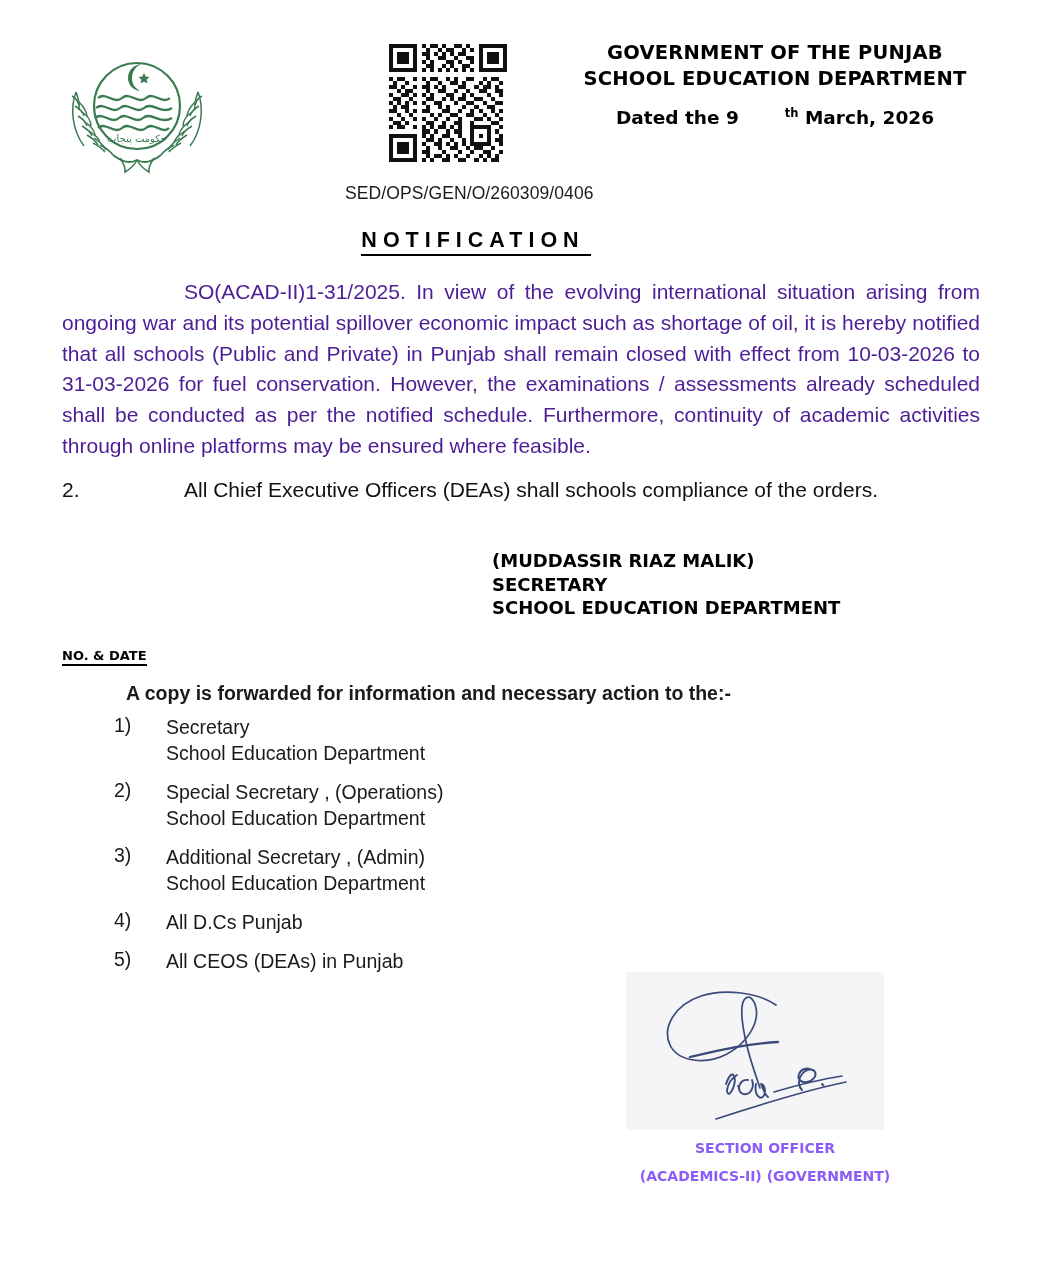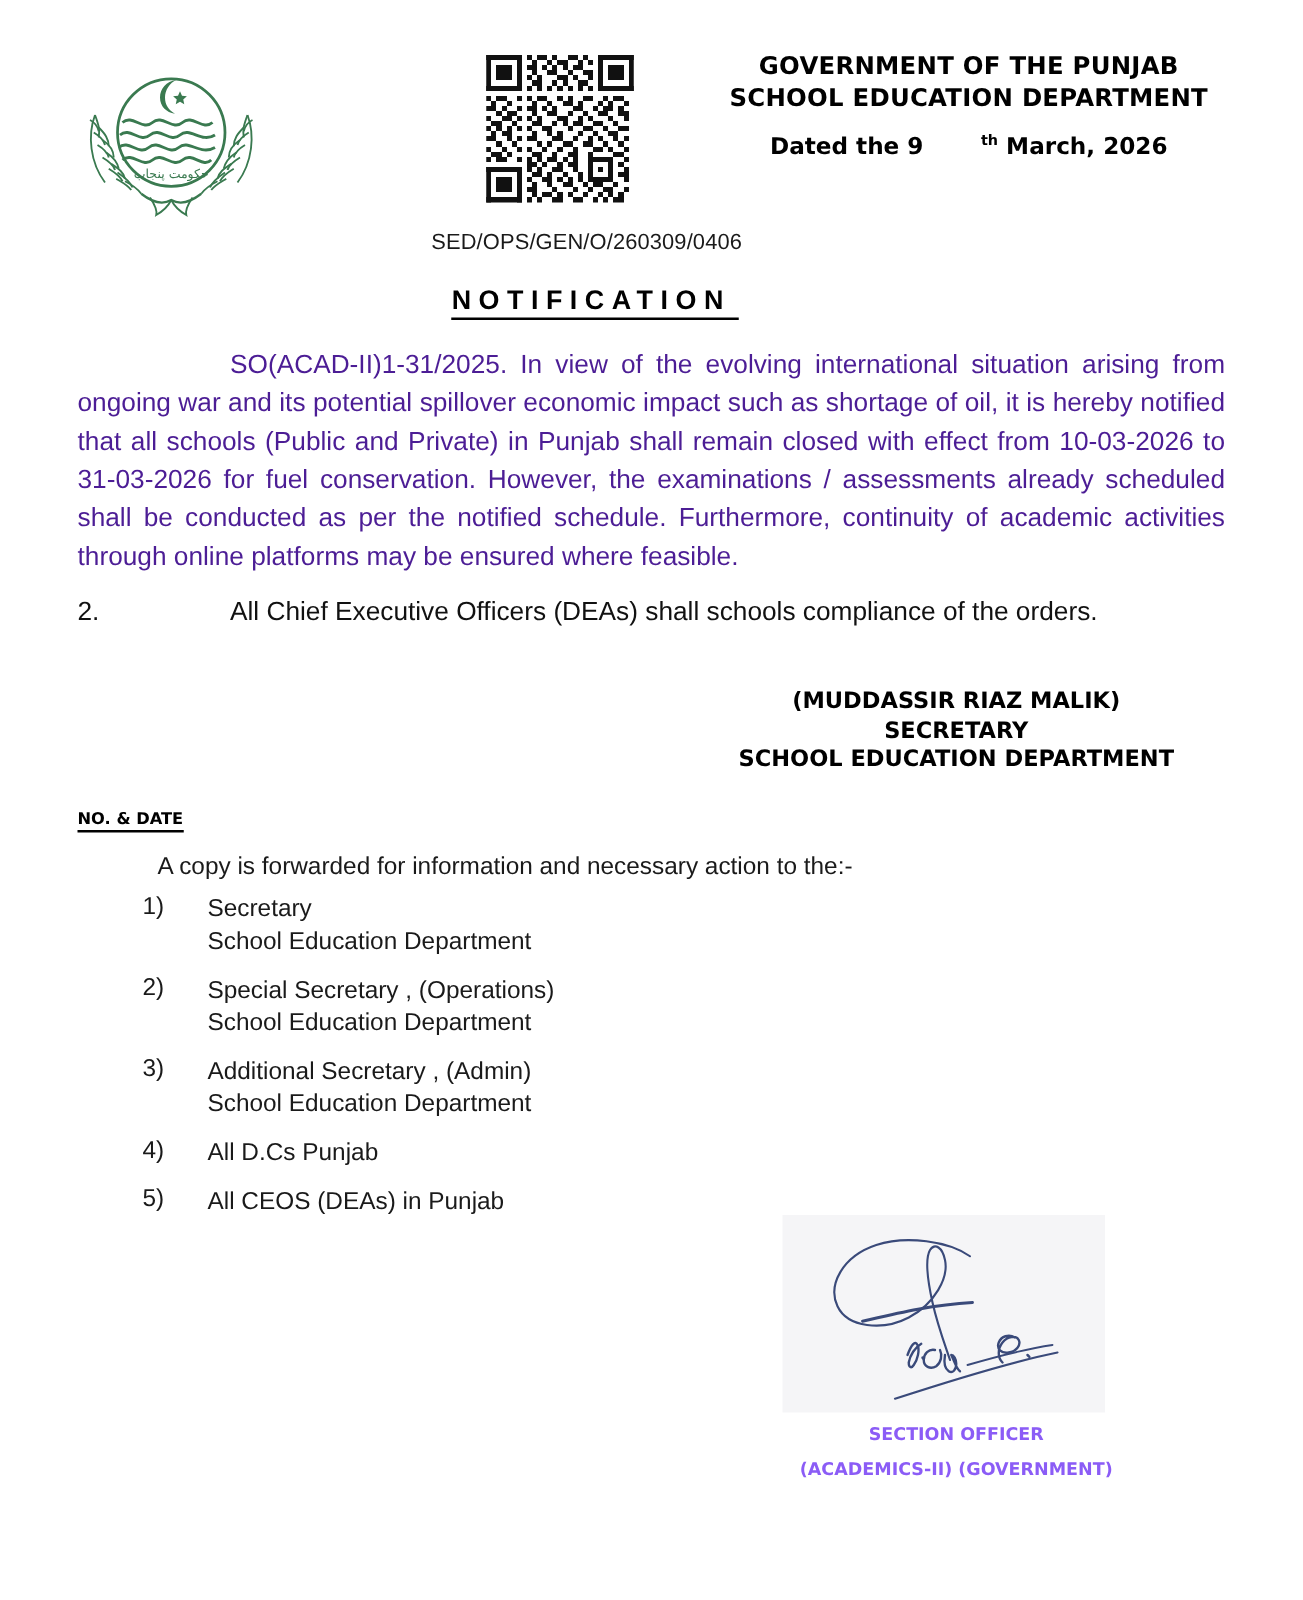--- a/index.html
+++ b/index.html
@@ -134,24 +134,23 @@
     position: absolute;
     left: 0;
     top: 0;
     font-family: "Liberation Sans", sans-serif;
     font-size: 21px;
   }
 
   
   .signatory {
     position: absolute;
-    left: 520px;
+    left: 492px;
     top: 549px;
     width: 490px;
-    text-align: center;
   }
   .signatory div {
     font-family: "DejaVu Sans", sans-serif;
     font-weight: bold;
     font-size: 18px;
     line-height: 23.5px;
     color: #000000;
     white-space: nowrap;
   }
 
@@ -168,20 +167,21 @@
     padding-bottom: 1px;
   }
   .copy-line {
     position: absolute;
     left: 126px;
     top: 682px;
     font-family: "Liberation Sans", sans-serif;
     font-size: 19.5px;
     color: #1a1a1a;
     white-space: nowrap;
+    font-weight: bold;
   }
 
   .dist-list {
     position: absolute;
     left: 114px;
     top: 714px;
     width: 700px;
   }
   .dist-item {
     position: relative;

